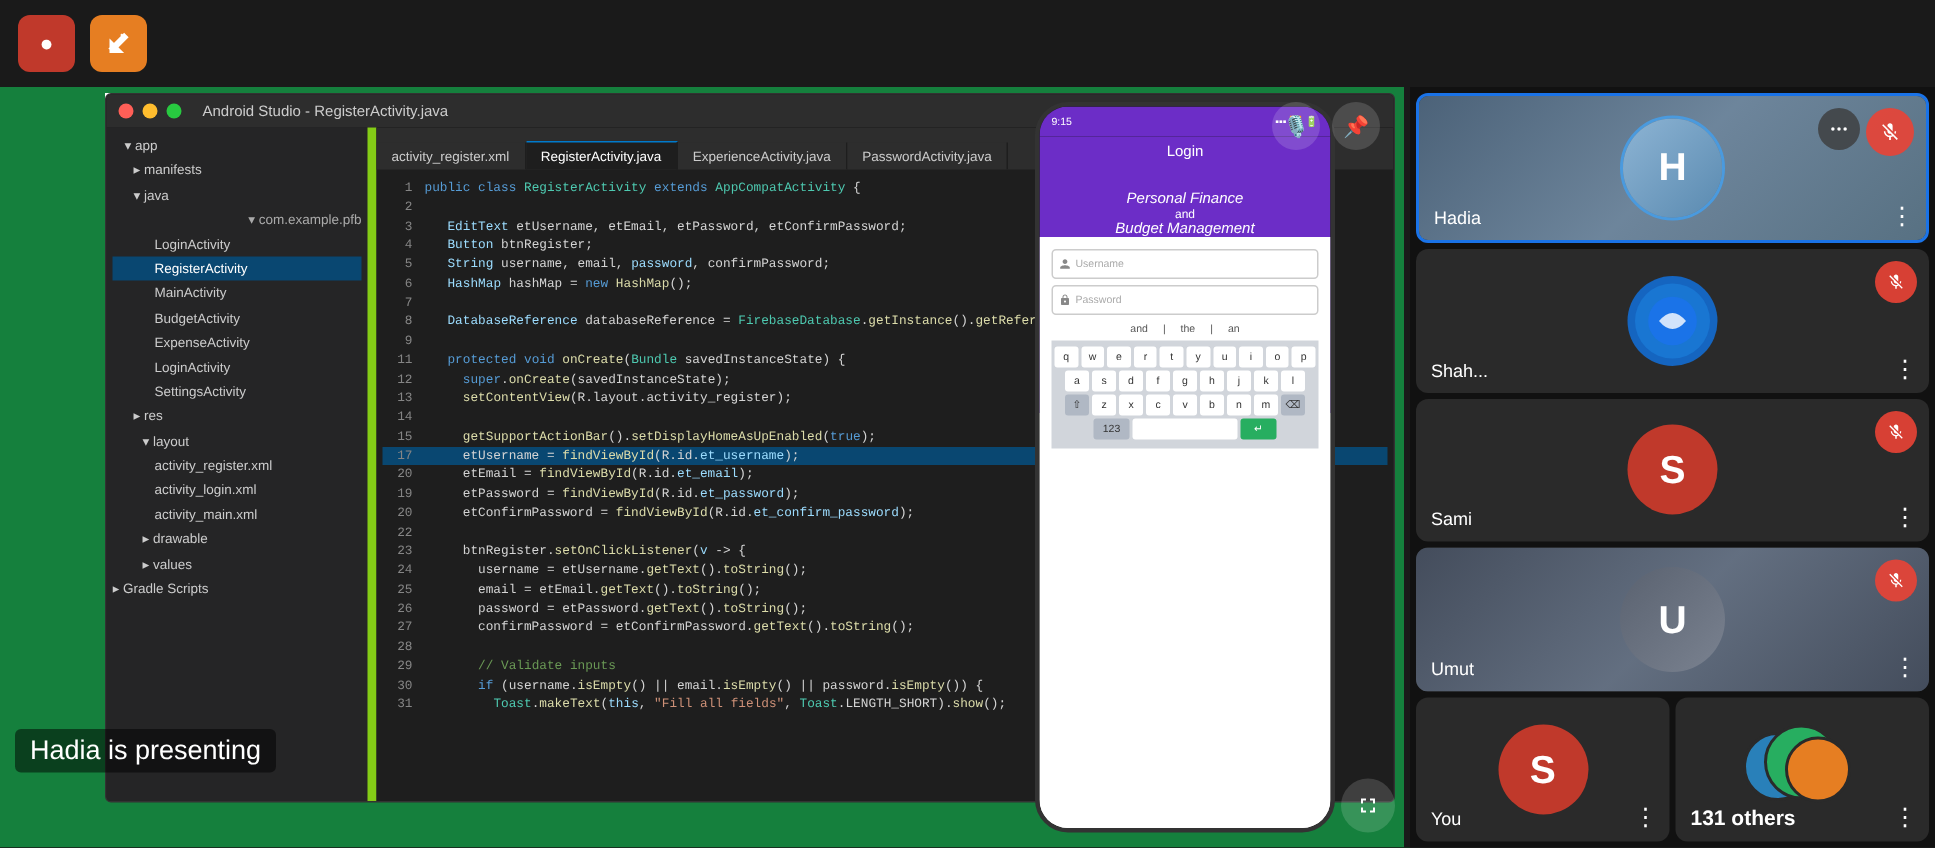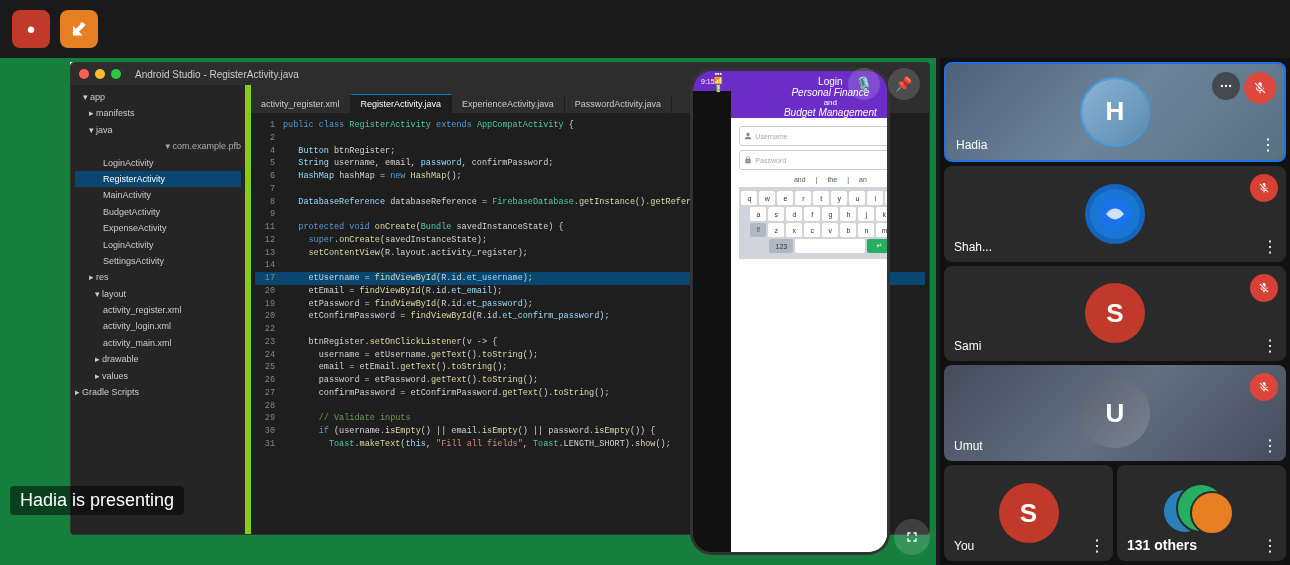--- a/index.html
+++ b/index.html
@@ -182,20 +182,21 @@
       position: absolute;
       right: 50px;
       top: 10px;
       bottom: 10px;
       width: 200px;
       background: #111;
       border-radius: 22px;
       border: 3px solid #333;
       overflow: hidden;
       display: flex;
+      flex-direction: column;
     }
 
     .phone-status-bar {
       height: 20px;
       background: #6c2dc7;
       display: flex;
       align-items: center;
       justify-content: space-between;
       padding: 0 8px;
       font-size: 7px;
@@ -518,30 +519,32 @@
         <div class="ide-editor">
           <div class="ide-tabs">
             <div class="ide-tab">activity_register.xml</div>
             <div class="ide-tab active">RegisterActivity.java</div>
             <div class="ide-tab">ExperienceActivity.java</div>
             <div class="ide-tab">PasswordActivity.java</div>
           </div>
           <div class="code-area">
             <div><span class="line-number">1</span><span class="kw">public class</span> <span class="type">RegisterActivity</span> <span class="kw">extends</span> <span class="type">AppCompatActivity</span> {</div>
             <div><span class="line-number">2</span></div>
+            <div><span class="line-number">3</span>  &nbsp;&nbsp;<span class="var">EditText</span> etUsername, etEmail, etPassword, etConfirmPassword;</div>
             <div><span class="line-number">4</span>  &nbsp;&nbsp;<span class="var">Button</span> btnRegister;</div>
             <div><span class="line-number">5</span>  &nbsp;&nbsp;<span class="var">String</span> username, email, <span class="var">password</span>, confirmPassword;</div>
             <div><span class="line-number">6</span>  &nbsp;&nbsp;<span class="var">HashMap</span> hashMap = <span class="kw">new</span> <span class="fn">HashMap</span>();</div>
             <div><span class="line-number">7</span></div>
             <div><span class="line-number">8</span>  &nbsp;&nbsp;<span class="var">DatabaseReference</span> databaseReference = <span class="type">FirebaseDatabase</span>.<span class="fn">getInstance</span>().<span class="fn">getReference</span>();</div>
             <div><span class="line-number">9</span></div>
             <div><span class="line-number">11</span>  &nbsp;&nbsp;<span class="kw">protected void</span> <span class="fn">onCreate</span>(<span class="type">Bundle</span> savedInstanceState) {</div>
             <div><span class="line-number">12</span>  &nbsp;&nbsp;&nbsp;&nbsp;<span class="kw">super</span>.<span class="fn">onCreate</span>(savedInstanceState);</div>
             <div><span class="line-number">13</span>  &nbsp;&nbsp;&nbsp;&nbsp;<span class="fn">setContentView</span>(R.layout.activity_register);</div>
             <div><span class="line-number">14</span></div>
+            <div><span class="line-number">15</span>  &nbsp;&nbsp;&nbsp;&nbsp;<span class="fn">getSupportActionBar</span>().<span class="fn">setDisplayHomeAsUpEnabled</span>(<span class="kw">true</span>);</div>
             <div style="background:#094771;"><span class="line-number">17</span>  &nbsp;&nbsp;&nbsp;&nbsp;etUsername = <span class="fn">findViewById</span>(R.id.<span class="var">et_username</span>);</div>
             <div><span class="line-number">20</span>  &nbsp;&nbsp;&nbsp;&nbsp;etEmail = <span class="fn">findViewById</span>(R.id.<span class="var">et_email</span>);</div>
             <div><span class="line-number">19</span>  &nbsp;&nbsp;&nbsp;&nbsp;etPassword = <span class="fn">findViewById</span>(R.id.<span class="var">et_password</span>);</div>
             <div><span class="line-number">20</span>  &nbsp;&nbsp;&nbsp;&nbsp;etConfirmPassword = <span class="fn">findViewById</span>(R.id.<span class="var">et_confirm_password</span>);</div>
             <div><span class="line-number">22</span></div>
             <div><span class="line-number">23</span>  &nbsp;&nbsp;&nbsp;&nbsp;btnRegister.<span class="fn">setOnClickListener</span>(<span class="var">v</span> -&gt; {</div>
             <div><span class="line-number">24</span>  &nbsp;&nbsp;&nbsp;&nbsp;&nbsp;&nbsp;username = etUsername.<span class="fn">getText</span>().<span class="fn">toString</span>();</div>
             <div><span class="line-number">25</span>  &nbsp;&nbsp;&nbsp;&nbsp;&nbsp;&nbsp;email = etEmail.<span class="fn">getText</span>().<span class="fn">toString</span>();</div>
             <div><span class="line-number">26</span>  &nbsp;&nbsp;&nbsp;&nbsp;&nbsp;&nbsp;password = etPassword.<span class="fn">getText</span>().<span class="fn">toString</span>();</div>
             <div><span class="line-number">27</span>  &nbsp;&nbsp;&nbsp;&nbsp;&nbsp;&nbsp;confirmPassword = etConfirmPassword.<span class="fn">getText</span>().<span class="fn">toString</span>();</div>
@@ -555,21 +558,21 @@
       </div>
     </div>
 
     <div class="phone-mockup">
       <div class="phone-status-bar">
         <span>9:15</span>
         <span>▪▪▪ 📶 🔋</span>
       </div>
       <div class="phone-screen">
         <div style="color:white;font-size:10px;margin-top:5px;font-weight:500;">Login</div>
-        <div style="text-align:center;">
+        <div style="margin-top:20px;text-align:center;">
           <div style="color:white;font-size:10px;font-style:italic;">Personal Finance</div>
           <div style="color:white;font-size:8px;">and</div>
           <div style="color:white;font-size:10px;font-style:italic;">Budget Management</div>
         </div>
         <div class="phone-login-area">
           <div class="phone-input">
             <svg width="8" height="8" viewBox="0 0 24 24" fill="#888" style="margin-right:3px;">
                 <path d="M12 12c2.7 0 4.8-2.1 4.8-4.8S14.7 2.4 12 2.4 7.2 4.5 7.2 7.2 9.3 12 12 12zm0 2.4c-3.2 0-9.6 1.6-9.6 4.8v2.4h19.2v-2.4c0-3.2-6.4-4.8-9.6-4.8z"></path>
               </svg>
             <span style="color:#aaa;font-size:7px;">Username</span>

